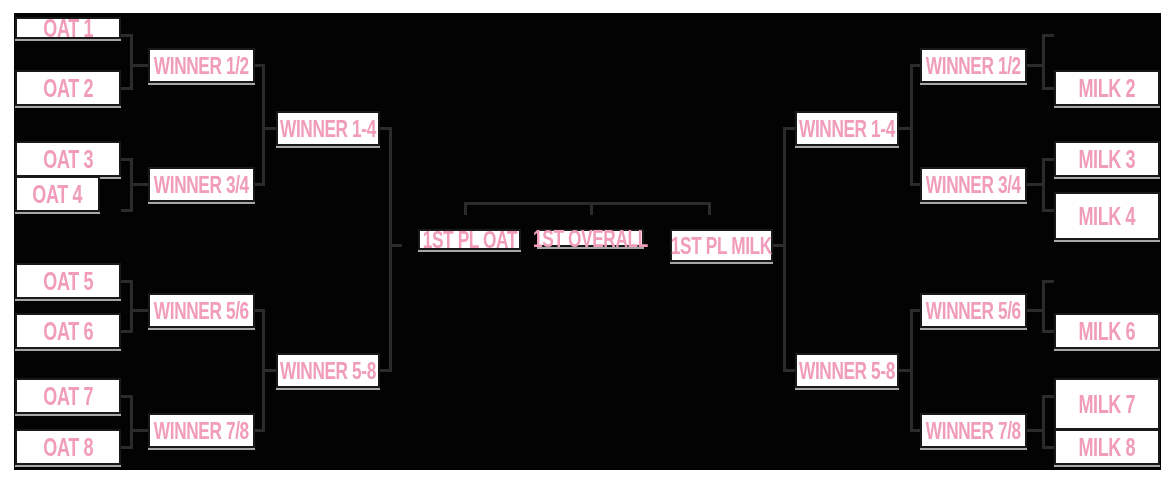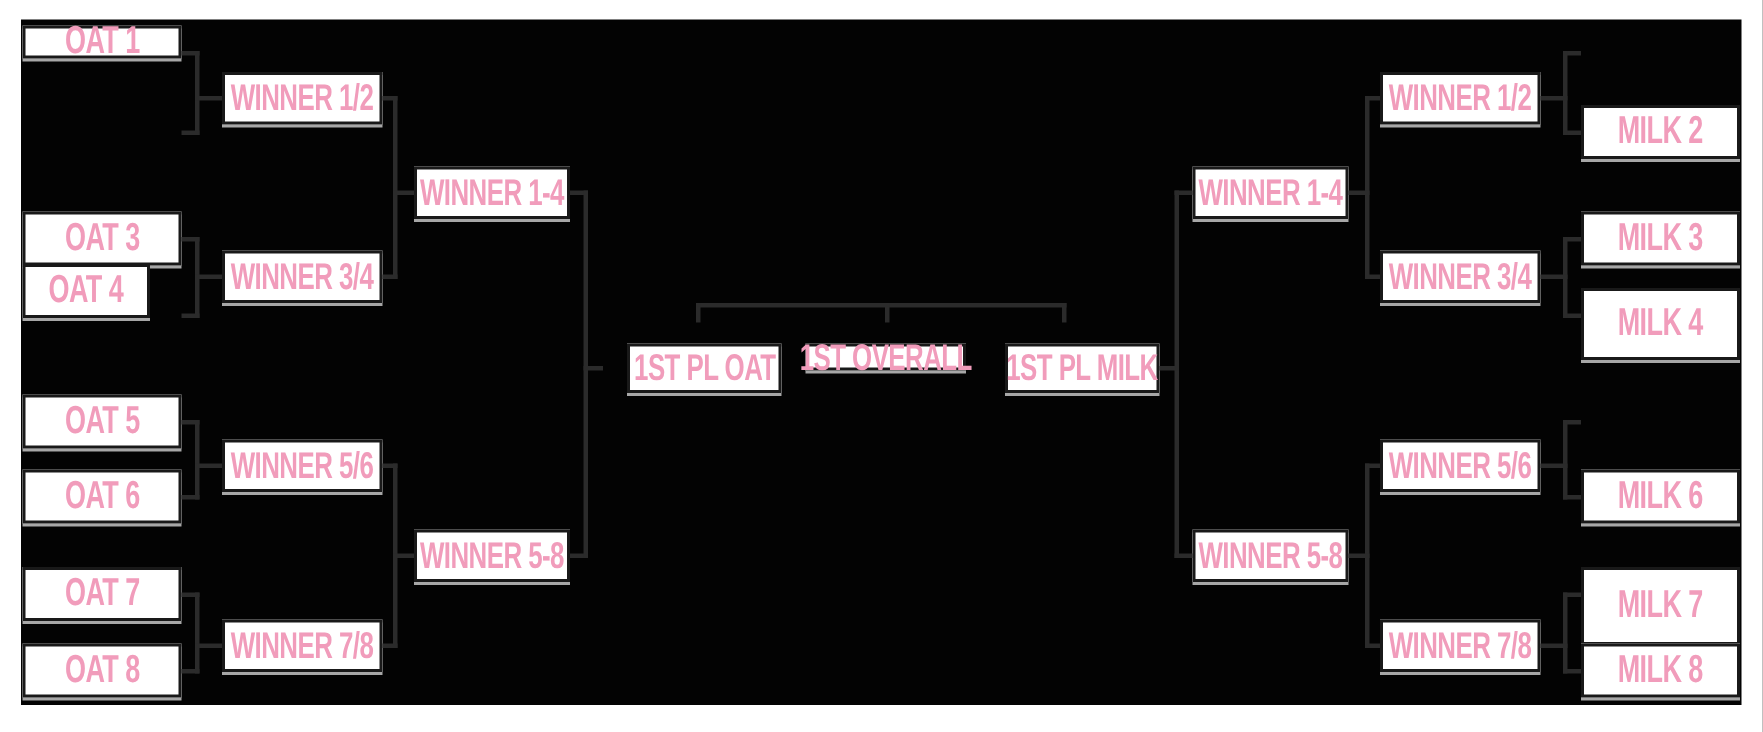--- a/index.html
+++ b/index.html
@@ -25,20 +25,23 @@
 </style>
 </head>
 <body>
 
 <div class="page">
   <div class="board"></div>
 
   <div class="box r1" style="left:15px;top:17px;width:106px;height:22px">
       <span>OAT 1</span>
     </div>
+  <div class="box r1" style="left:15px;top:70px;width:106px;height:36px">
+      <span>OAT 2</span>
+    </div>
   <div class="box r1" style="left:15px;top:141px;width:106px;height:36px">
       <span>OAT 3</span>
     </div>
   <div class="box r1" style="left:15px;top:176px;width:85px;height:36px">
       <span>OAT 4</span>
     </div>
   <div class="box r1" style="left:15px;top:263px;width:106px;height:36px">
       <span>OAT 5</span>
     </div>
   <div class="box r1" style="left:15px;top:313px;width:106px;height:36px">
@@ -64,21 +67,21 @@
       <span>WINNER 7/8</span>
     </div>
 
   <div class="box r3" style="left:276px;top:111px;width:104px;height:35px">
       <span>WINNER 1-4</span>
     </div>
   <div class="box r3" style="left:276px;top:353px;width:104px;height:35px">
       <span>WINNER 5-8</span>
     </div>
 
-  <div class="box fin" style="left:418px;top:229px;width:103px;height:33px">
+  <div class="box fin" style="left:418px;top:229px;width:103px;height:21px">
       <span>1ST PL OAT</span>
     </div>
   <div class="box fin" style="left:537px;top:229px;width:107px;height:18px">
       <span>1ST OVERALL</span>
     </div>
   <div class="box fin" style="left:670px;top:229px;width:103px;height:33px">
       <span>1ST PL MILK</span>
     </div>
 
   <div class="box r3" style="left:795px;top:111px;width:104px;height:35px">

